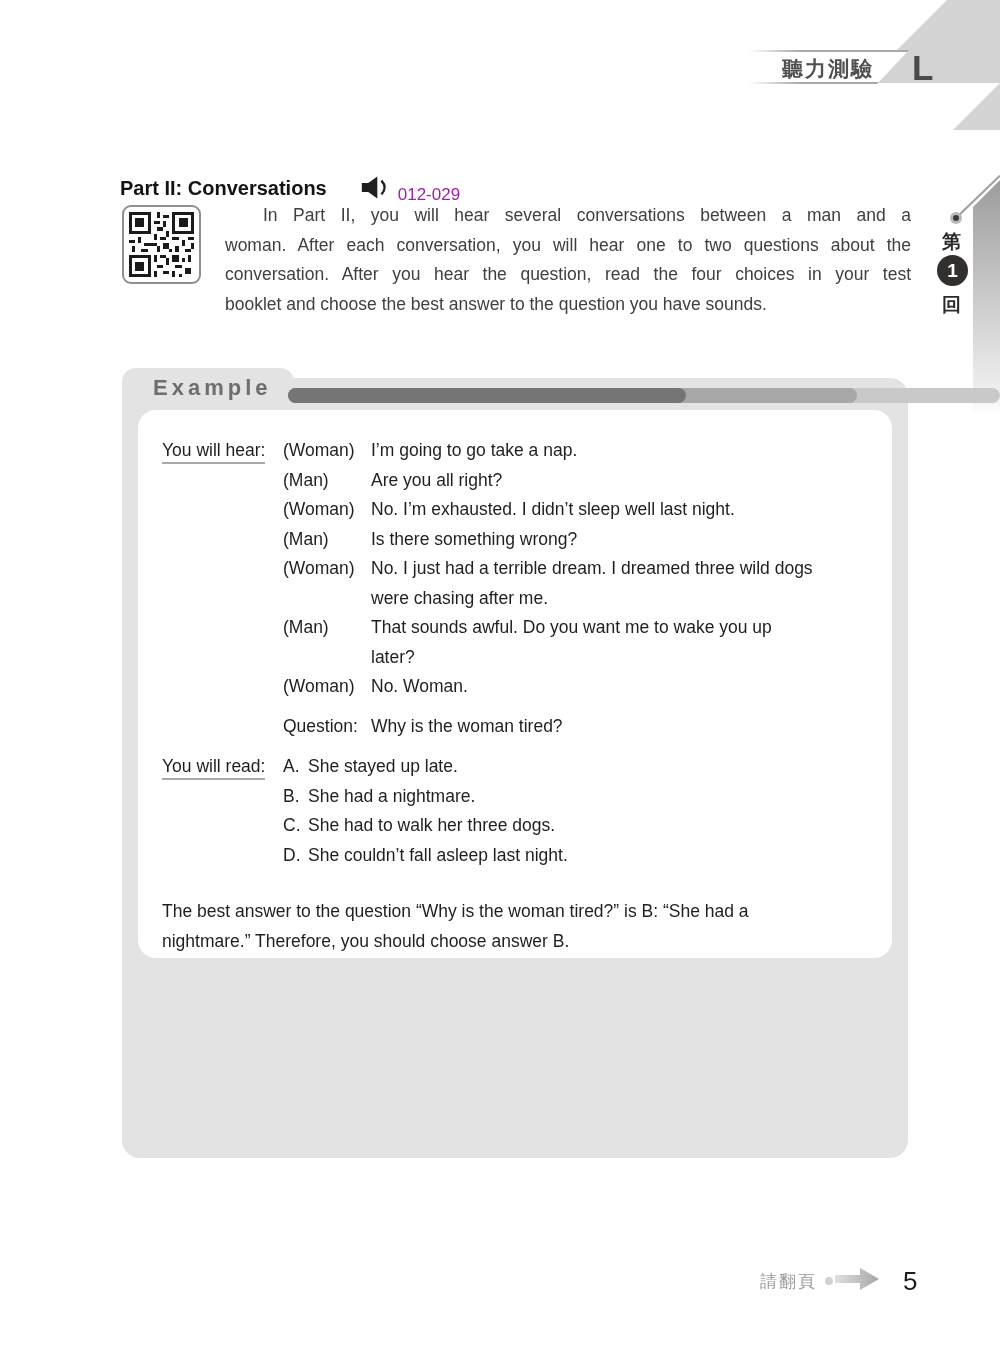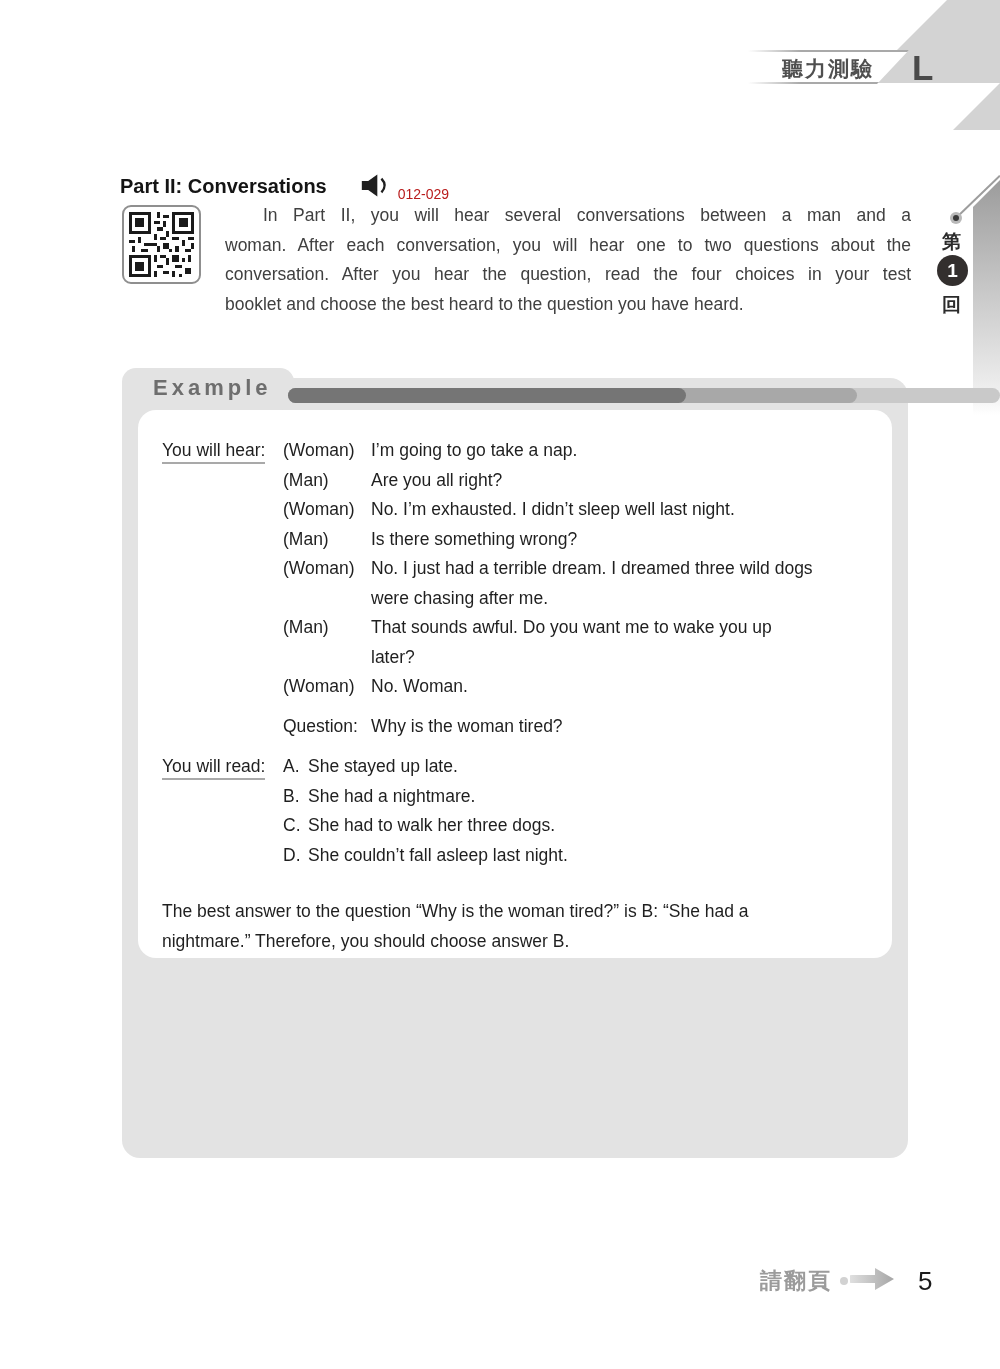--- a/index.html
+++ b/index.html
@@ -57,21 +57,21 @@
   .side-char.suffix { top:292px; }
   .round-badge {
     position:absolute; left:937px; top:255px; width:31px; height:31px; border-radius:50%;
     background:#332f2e; z-index:3; display:flex; align-items:center; justify-content:center;
     color:#fff; font-size:19px; font-weight:bold;
   }
   
   .part-header { position:absolute; left:120px; top:171px; display:flex; align-items:center; z-index:2; }
   .part-title { font-size:20px; font-weight:bold; color:#141414; }
   .audio-icon { margin-left:33px; margin-top:2px; }
-  .track-range { margin-left:7px; font-size:14px; color:#b91c1c; margin-top:14px; }
+  .track-range { margin-left:7px; font-size:17px; color:#a21caf; margin-top:14px; }
   
   .qr-box {
     position:absolute; left:122px; top:205px; width:79px; height:79px; background:#fff;
     border:2px solid #8f8f8f; border-radius:9px; padding:5px; z-index:2;
   }
   
   .instructions {
     position:absolute; left:225px; top:201px; width:686px; z-index:2;
     font-size:17.5px; line-height:29.6px; color:#404040;
   }
@@ -101,21 +101,21 @@
   }
   .dlg-row { display:grid; grid-template-columns:121px 88px 1fr; }
   .opt-row { display:grid; grid-template-columns:121px 25px 1fr; }
   .cell { white-space:pre-line; }
   .uline { border-bottom:2px solid #a9a9a9; padding-bottom:2px; }
   .q-row { margin-top:10px; }
   .read-block { margin-top:11px; }
   .explanation { margin-top:27px; white-space:pre-line; }
   
   .footer { position:absolute; left:760px; top:1264px; display:flex; align-items:center; z-index:2; }
-  .turn-page { font-size:22px; color:#9b9b9b; letter-spacing:2px;font-weight:bold; }
+  .turn-page { font-size:17px; color:#9b9b9b; letter-spacing:2px; }
   .footer-dot { width:8px; height:8px; border-radius:50%; background:#d2d2d2; margin-left:8px; }
   .footer-arrow { margin-left:2px; }
   .page-number { margin-left:22px; font-size:26px; color:#1c1c1c; }
 </style>
 </head>
 <body>
 
 <div class="page">
 
   <div class="corner-band"></div>
@@ -202,21 +202,21 @@
           <rect x="14" y="19" width="1" height="2"></rect>
           <rect x="16" y="20" width="1" height="1"></rect>
       </g>
     </svg>
   </div>
 
   <div class="instructions">
     <div class="jline indent">In Part II, you will hear several conversations between a man and a</div>
     <div class="jline">woman. After each conversation, you will hear one to two questions about the</div>
     <div class="jline">conversation. After you hear the question, read the four choices in your test</div>
-    <div>booklet and choose the best heard to the question you have heard.</div>
+    <div>booklet and choose the best answer to the question you have sounds.</div>
   </div>
 
   <div class="example-box">
     <div class="example-tab">
       <div class="example-tab-label">Example</div>
     </div>
     <div class="seg light"></div>
     <div class="seg mid"></div>
     <div class="seg dark"></div>
 

